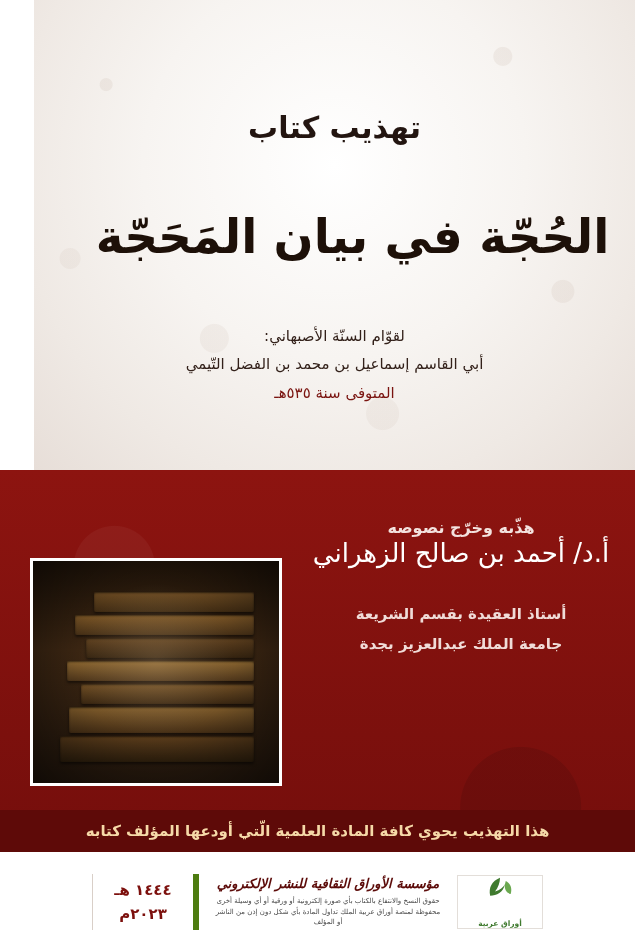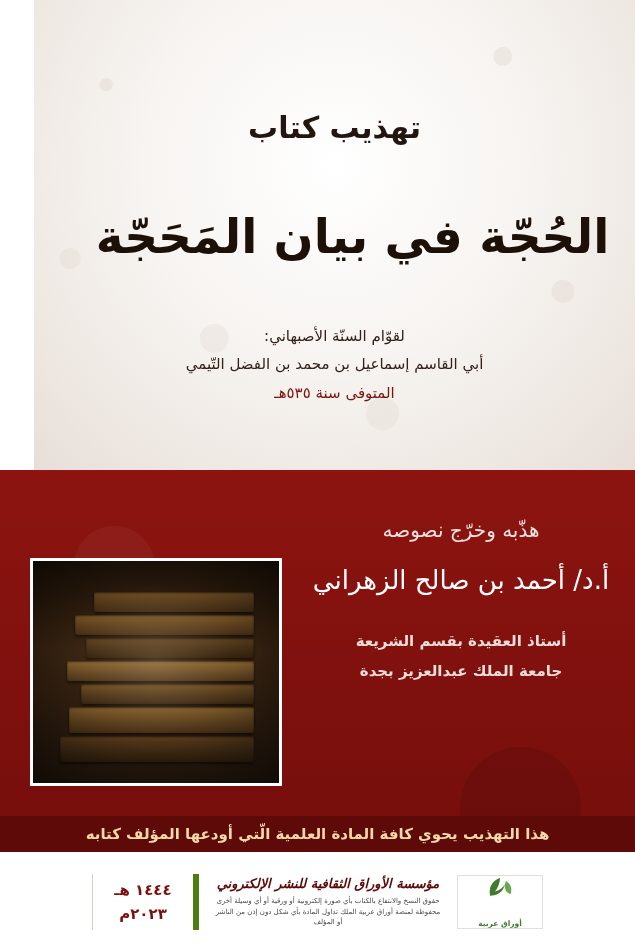--- a/index.html
+++ b/index.html
@@ -107,24 +107,23 @@
   .author-area {
     position: absolute;
     top: 48px;
     right: 24px;
     width: 300px;
     text-align: center;
     color: #ffffff;
     z-index: 3;
   }
   .author-prefix {
-    font-size: 20px;
-    font-weight: normal;
+    font-size: 16px;
+    font-weight: bold;
     color: #f3e2de;
-    margin-bottom: 22px;
   }
   .author-name {
     font-size: 26px;
     font-weight: normal;
     color: #ffffff;
     margin-bottom: 28px;
     line-height: 1.3;
   }
   .author-role {
     font-size: 15px;
@@ -175,21 +174,21 @@
     inset: 0;
     background: radial-gradient(ellipse at 50% 45%, rgba(255,220,170,0.18) 0%, rgba(0,0,0,0.0) 45%, rgba(0,0,0,0.55) 100%);
   }
 
   
   .tagline-bar {
     position: absolute;
     left: 0;
     right: 0;
     bottom: 100px;
-    height: 36px;
+    height: 42px;
     background: #5e0a08;
     display: flex;
     align-items: center;
     justify-content: center;
     z-index: 4;
   }
   .tagline-text {
     font-size: 15px;
     font-weight: bold;
     color: #f6d9a8;

